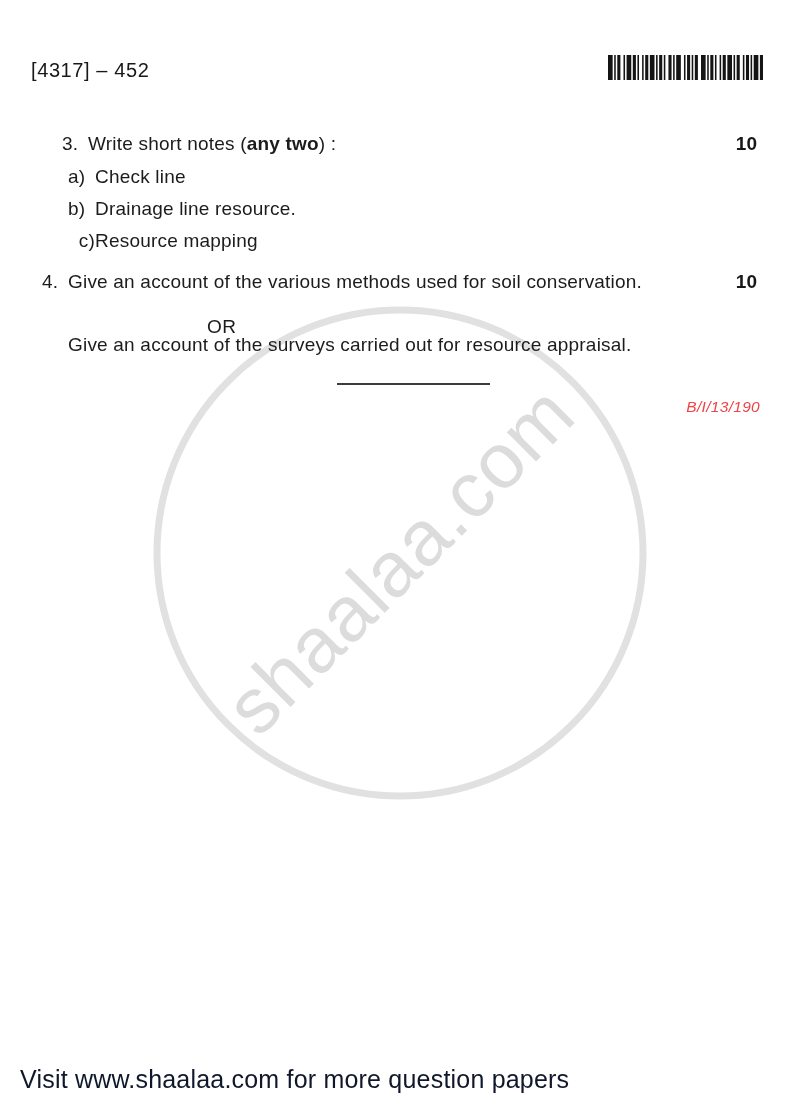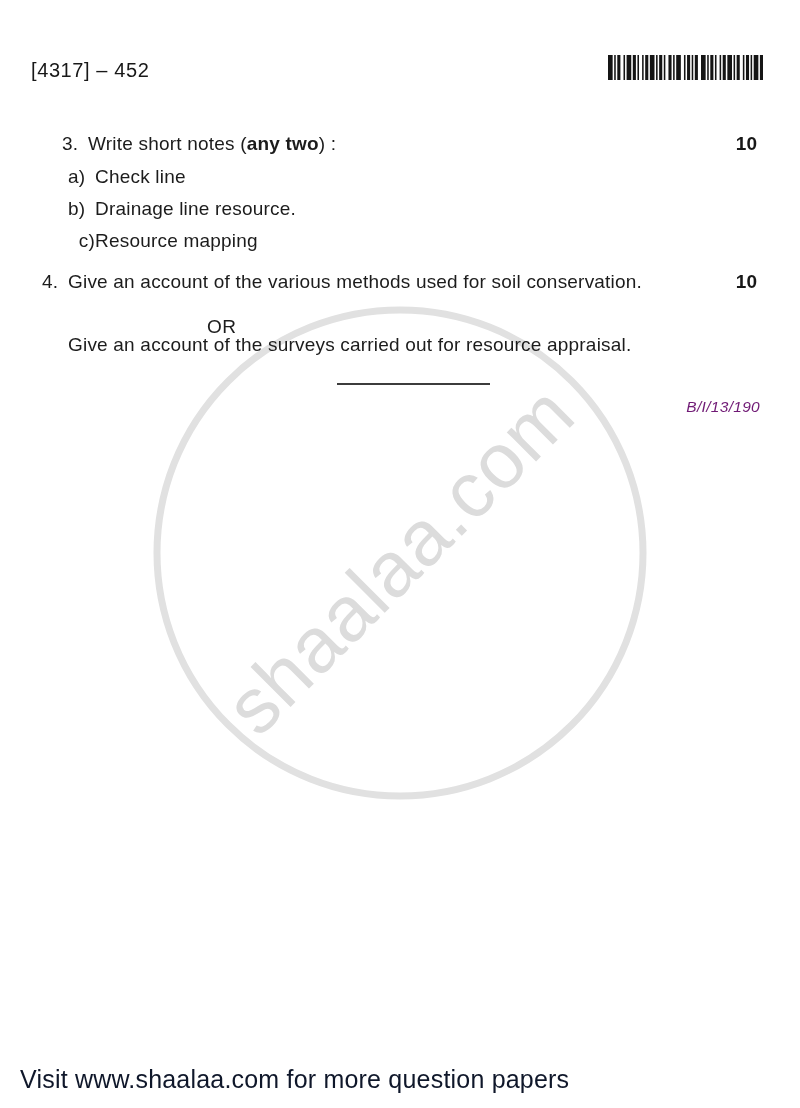--- a/index.html
+++ b/index.html
@@ -80,21 +80,21 @@
     width: 153px;
     height: 0;
     border-top: 2.5px solid #3c3c3c;
   }
   .doc-ref {
     position: absolute;
     right: 40px;
     top: 398px;
     font-size: 15.5px;
     font-style: italic;
-    color: #701a75;
+    color: #ef4444;
     letter-spacing: 0.3px;
   }
   
   .watermark {
     position: absolute;
     left: 0; top: 0;
     width: 800px;
     height: 1108px;
     z-index: 0;
     pointer-events: none;

